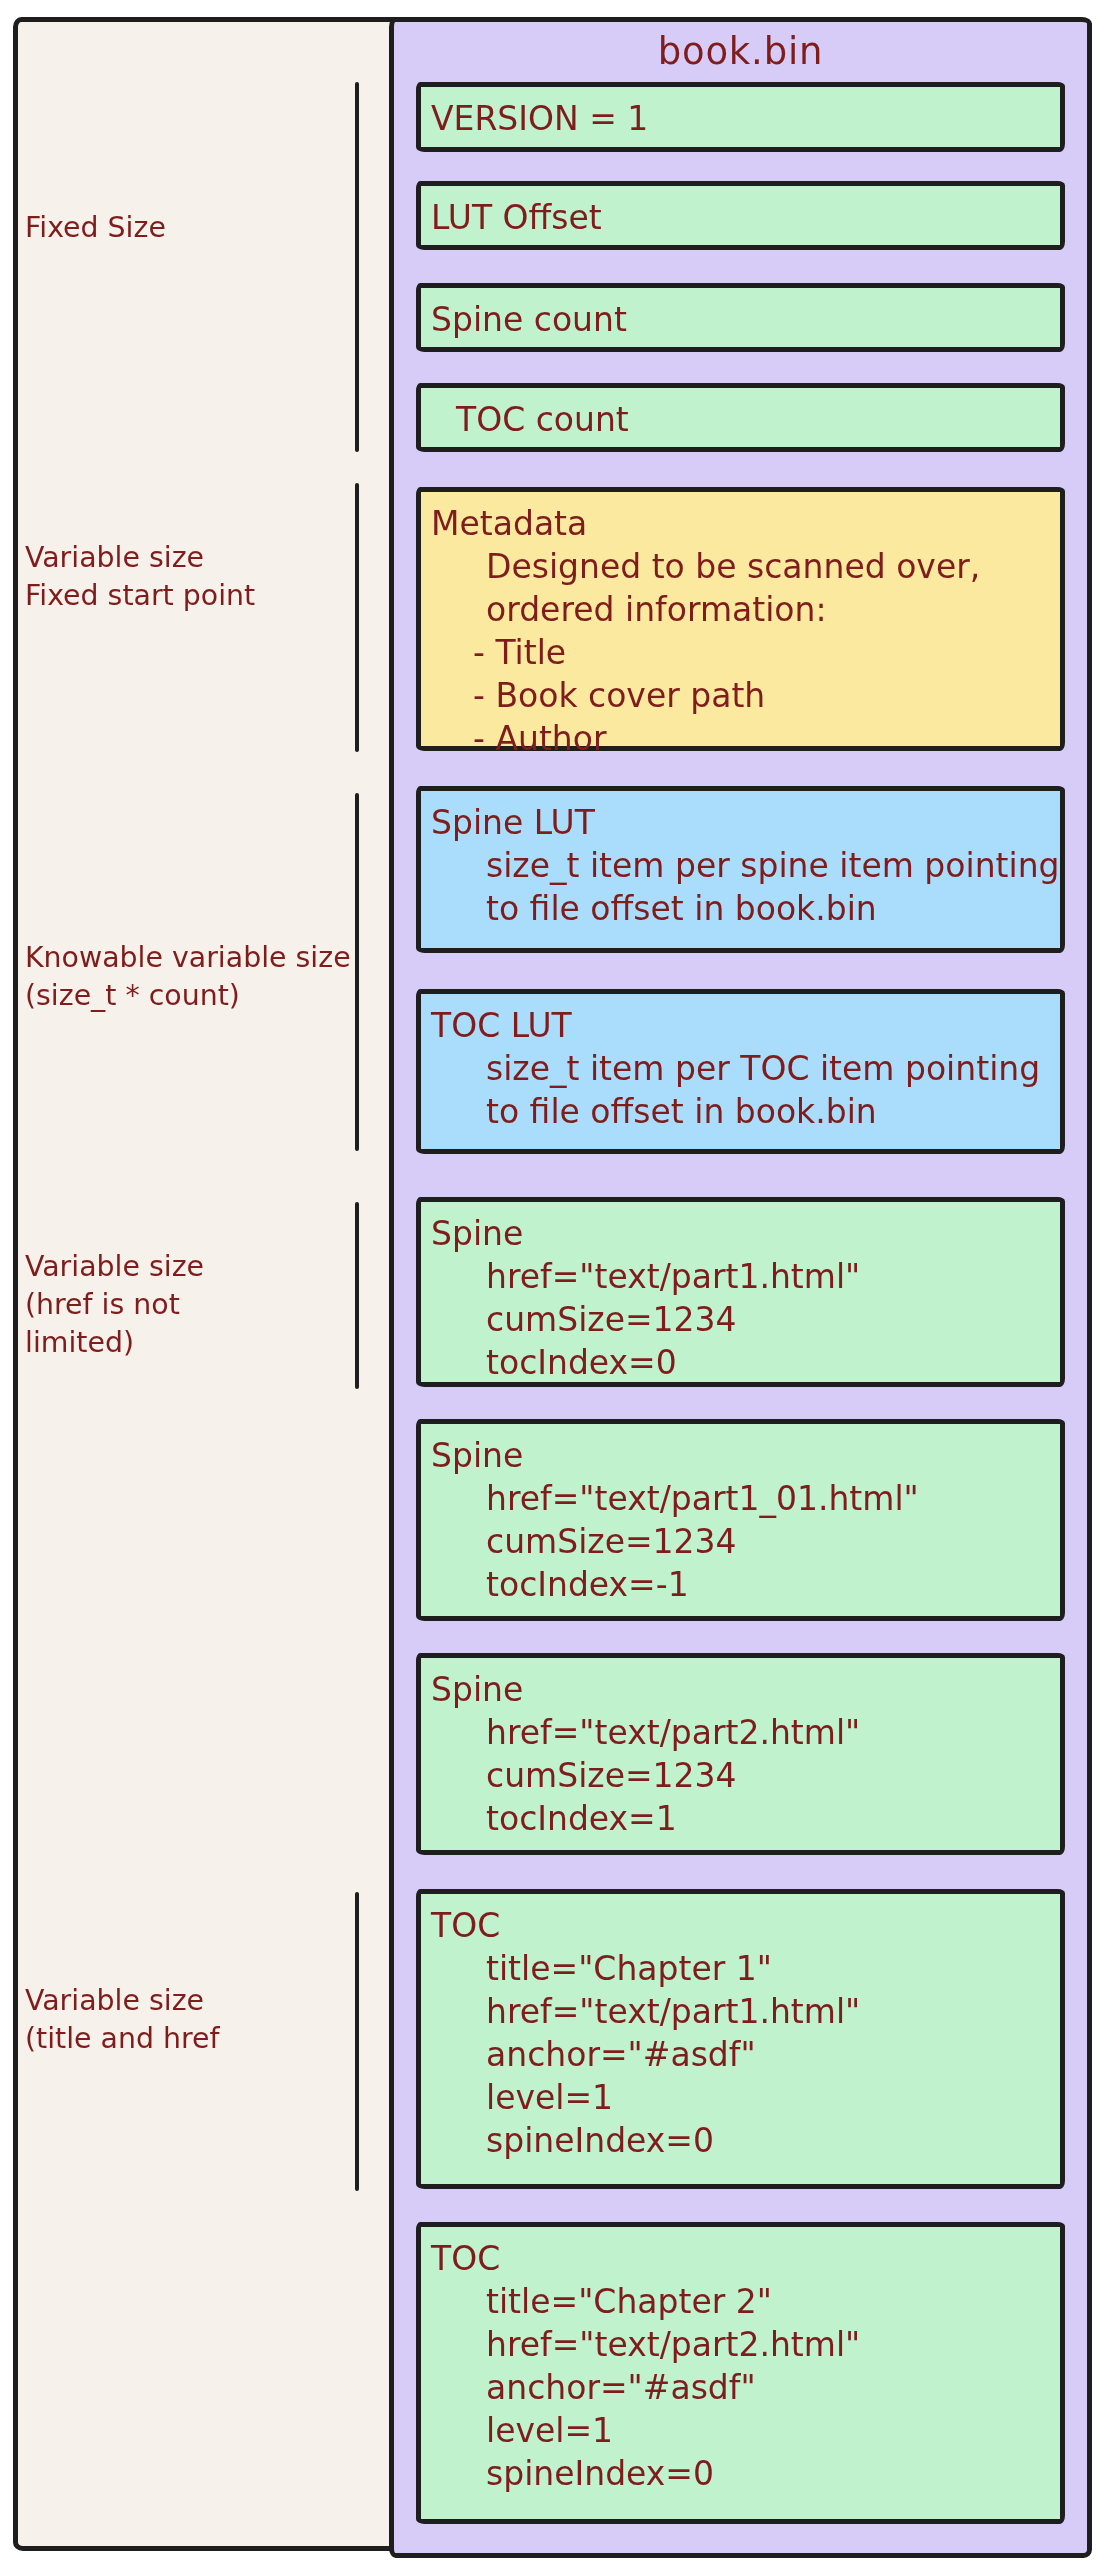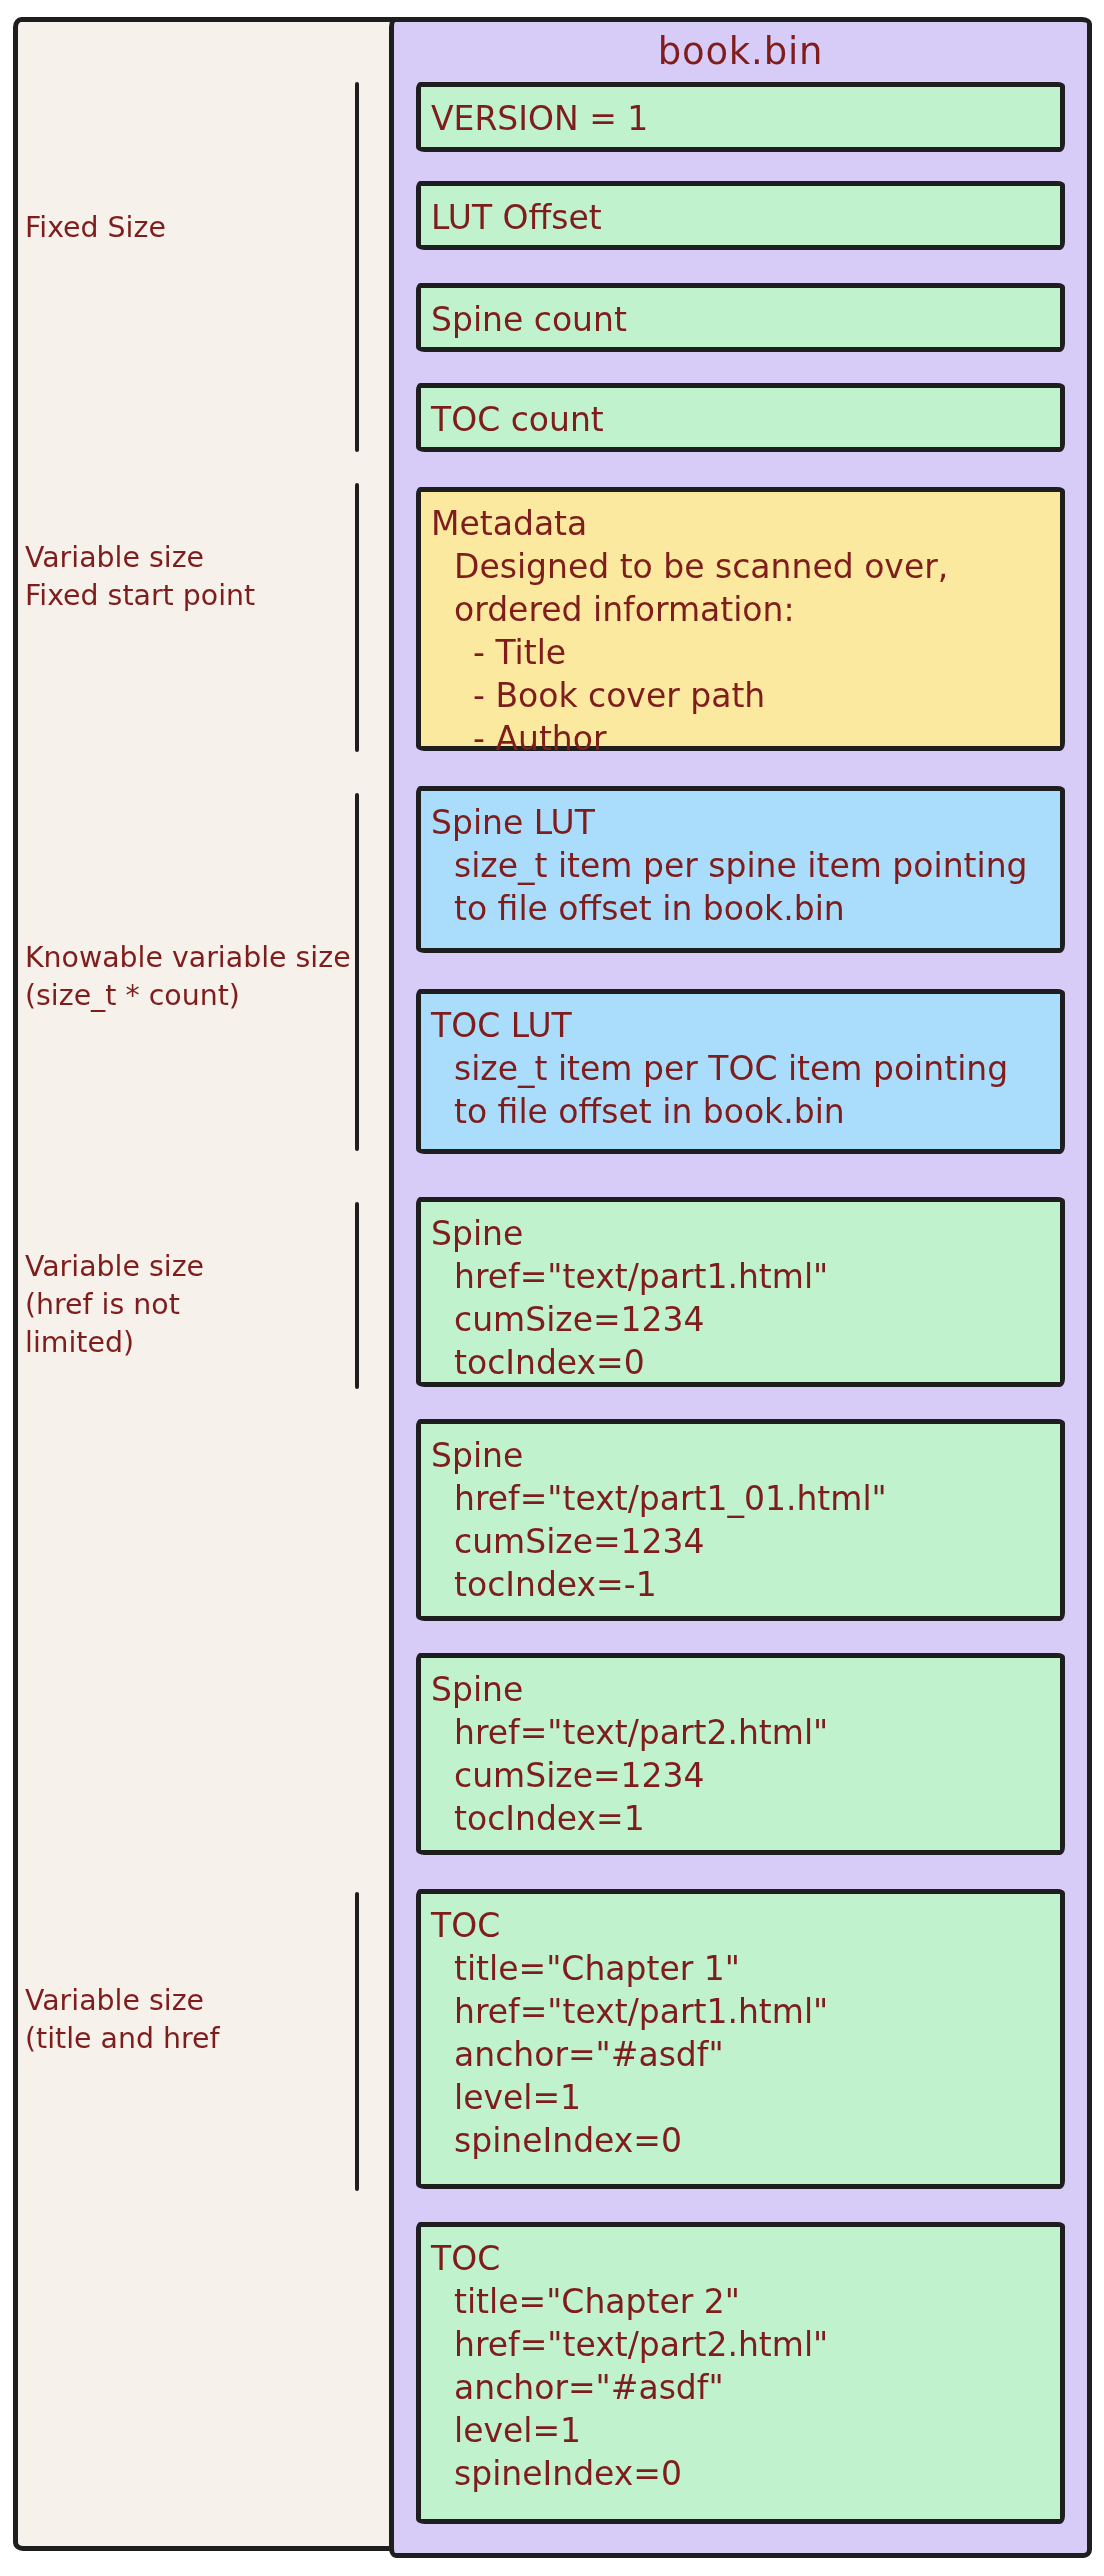--- a/index.html
+++ b/index.html
@@ -21,21 +21,21 @@
 
   
   .box{position:absolute;left:416px;width:649px;box-sizing:border-box;
     border:5px solid #1e1e1e;border-radius:4.2px 7.5px 5px 8.4px / 7.5px 4.2px 8.4px 5px;
     padding-top:10px;font-size:33px;line-height:43px;}
   .box.green{background:#BFF2CD;}
   .box.yellow{background:#FBE9A0;}
   .box.blue{background:#AADDFB;}
   .bl{white-space:pre;}
   .i0{padding-left:10px;}
-  .i1{padding-left:33px;}
+  .i1{padding-left:33px;margin-left:32px;}
   .i2{padding-left:52px;}
 
   
   .bracket{position:absolute;left:355px;width:4.2px;background:#1e1e1e;border-radius:2.5px;}
   .side-label{position:absolute;left:25px;width:326px;text-align:left;
     font-size:28.4px;line-height:38px;}
 </style>
 </head>
 <body>
 
@@ -78,21 +78,21 @@
   </div>
 
   <div class="box green" style="top:181px;height:69px;">
     <div class="bl i0">LUT Offset</div>
   </div>
 
   <div class="box green" style="top:283px;height:69px;">
     <div class="bl i0">Spine count</div>
   </div>
 
-  <div class="box green" style="top:383px;height:69px;">
+  <div class="box green" style="top:383px;height:69px;padding-left:25px;">
     <div class="bl i0">TOC count</div>
   </div>
 
   <div class="box yellow" style="top:487px;height:264px;">
     <div class="bl i0">Metadata</div>
     <div class="bl i1">Designed to be scanned over,</div>
     <div class="bl i1">ordered information:</div>
     <div class="bl i2">- Title</div>
     <div class="bl i2">- Book cover path</div>
     <div class="bl i2">- Author</div>

